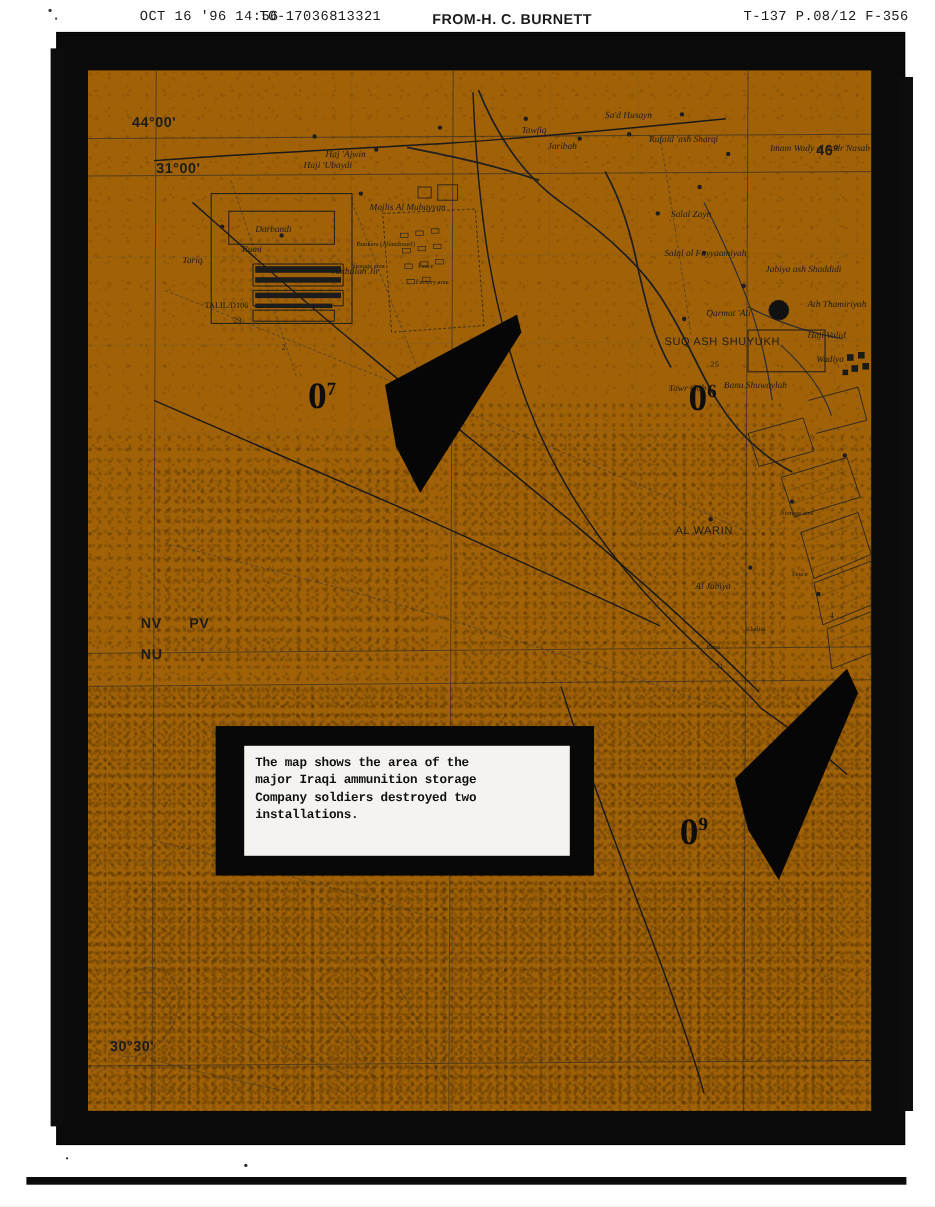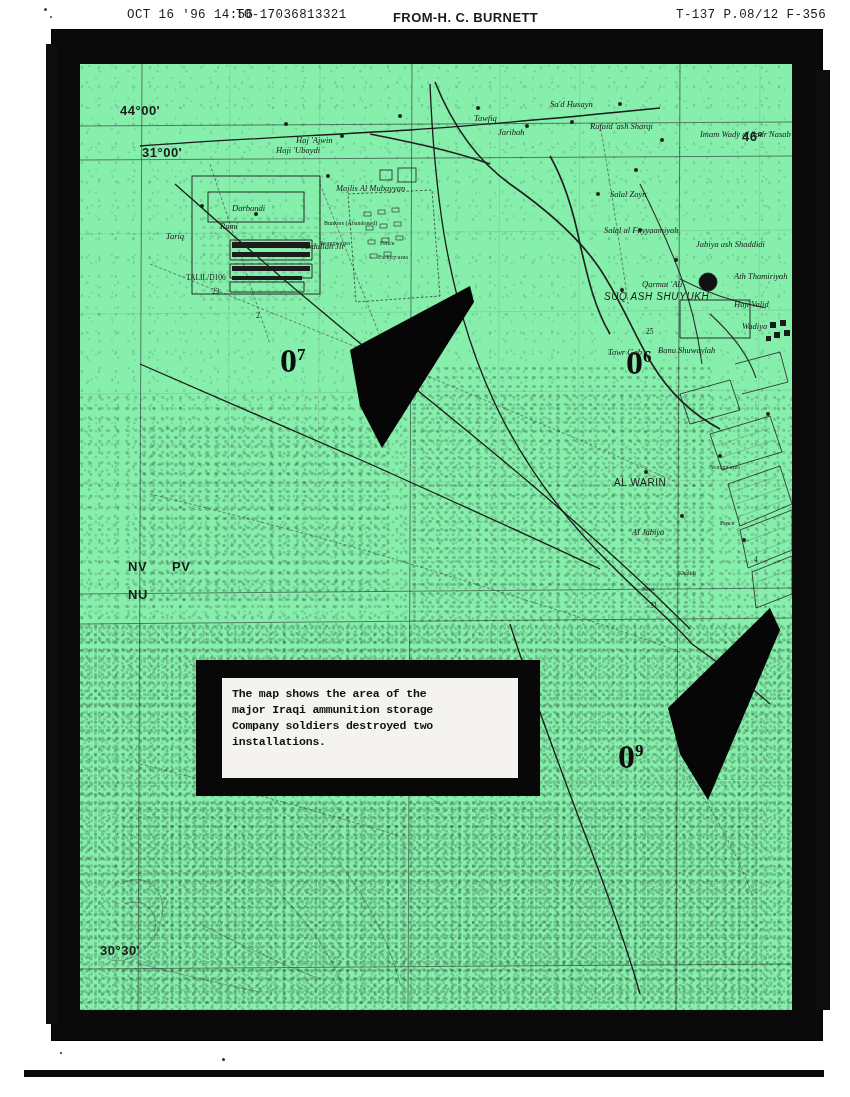--- a/index.html
+++ b/index.html
@@ -69,21 +69,21 @@
     background: #0d0d0d;
   }
 
   
   .map-sheet {
     position: absolute;
     left: 28px;
     top: 34px;
     width: 712px;
     height: 946px;
-    background: #86efac;
+    background: #a16207;
     overflow: hidden;
   }
 
   
   .noise {
     position: absolute;
     inset: 0;
     background-image:
       radial-gradient(circle at 12% 18%, rgba(0,0,0,0.13) 0 1.2px, transparent 1.6px),
       radial-gradient(circle at 38% 9%,  rgba(0,0,0,0.10) 0 1px, transparent 1.4px),
@@ -418,21 +418,21 @@
     <div class="lbl tiny" style="left:298px; top:190px;">Factory area</div>
     <div class="lbl tiny" style="left:240px; top:176px;">Storage area</div>
     <div class="lbl tiny" style="left:300px; top:176px;">Fence</div>
     <div class="lbl tiny" style="left:244px; top:156px;">Bunkers (Abandoned)</div>
     <div class="lbl small" style="left:106px; top:210px;">TALIL/D106</div>
     <div class="lbl place" style="left:530px; top:126px;">Salal Zayn</div>
     <div class="lbl place" style="left:524px; top:162px;">Salal al Fayyaamiyah</div>
     <div class="lbl place" style="left:616px; top:176px;">Jabiya ash Shaddidi</div>
     <div class="lbl place" style="left:654px; top:208px;">Ath Thamiriyah</div>
     <div class="lbl place" style="left:654px; top:236px;">Haji Valid</div>
-    <div class="lbl town" style="left:524px; top:228px;font-style:italic;">SUQ ASH SHUYUKH</div>
+    <div class="lbl town" style="left:524px; top:243px;">SUQ ASH SHUYUKH</div>
     <div class="lbl place" style="left:562px; top:216px;">Qarmat 'Ali</div>
     <div class="lbl place" style="left:662px; top:258px;">Wadiya</div>
     <div class="lbl place" style="left:528px; top:284px;">Tawr Gab</div>
     <div class="lbl place" style="left:578px; top:282px;">Banu Shuwaylah</div>
     <div class="lbl town" style="left:534px; top:414px;">AL WARIN</div>
     <div class="lbl place" style="left:552px; top:464px;">Al Jabiya</div>
     <div class="lbl tiny" style="left:630px; top:400px;">Storage area</div>
     <div class="lbl tiny" style="left:640px; top:456px;">Fence</div>
     <div class="lbl tiny" style="left:562px; top:522px;">Barsi</div>
     <div class="lbl tiny" style="left:598px; top:506px;">Khalidi</div>

